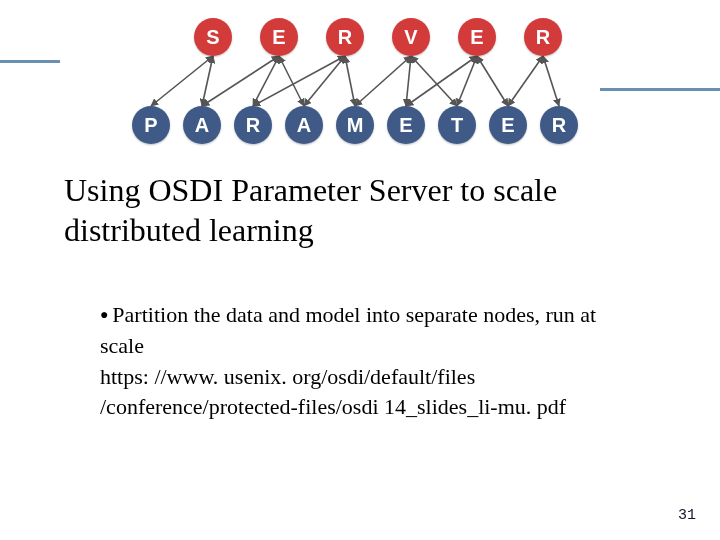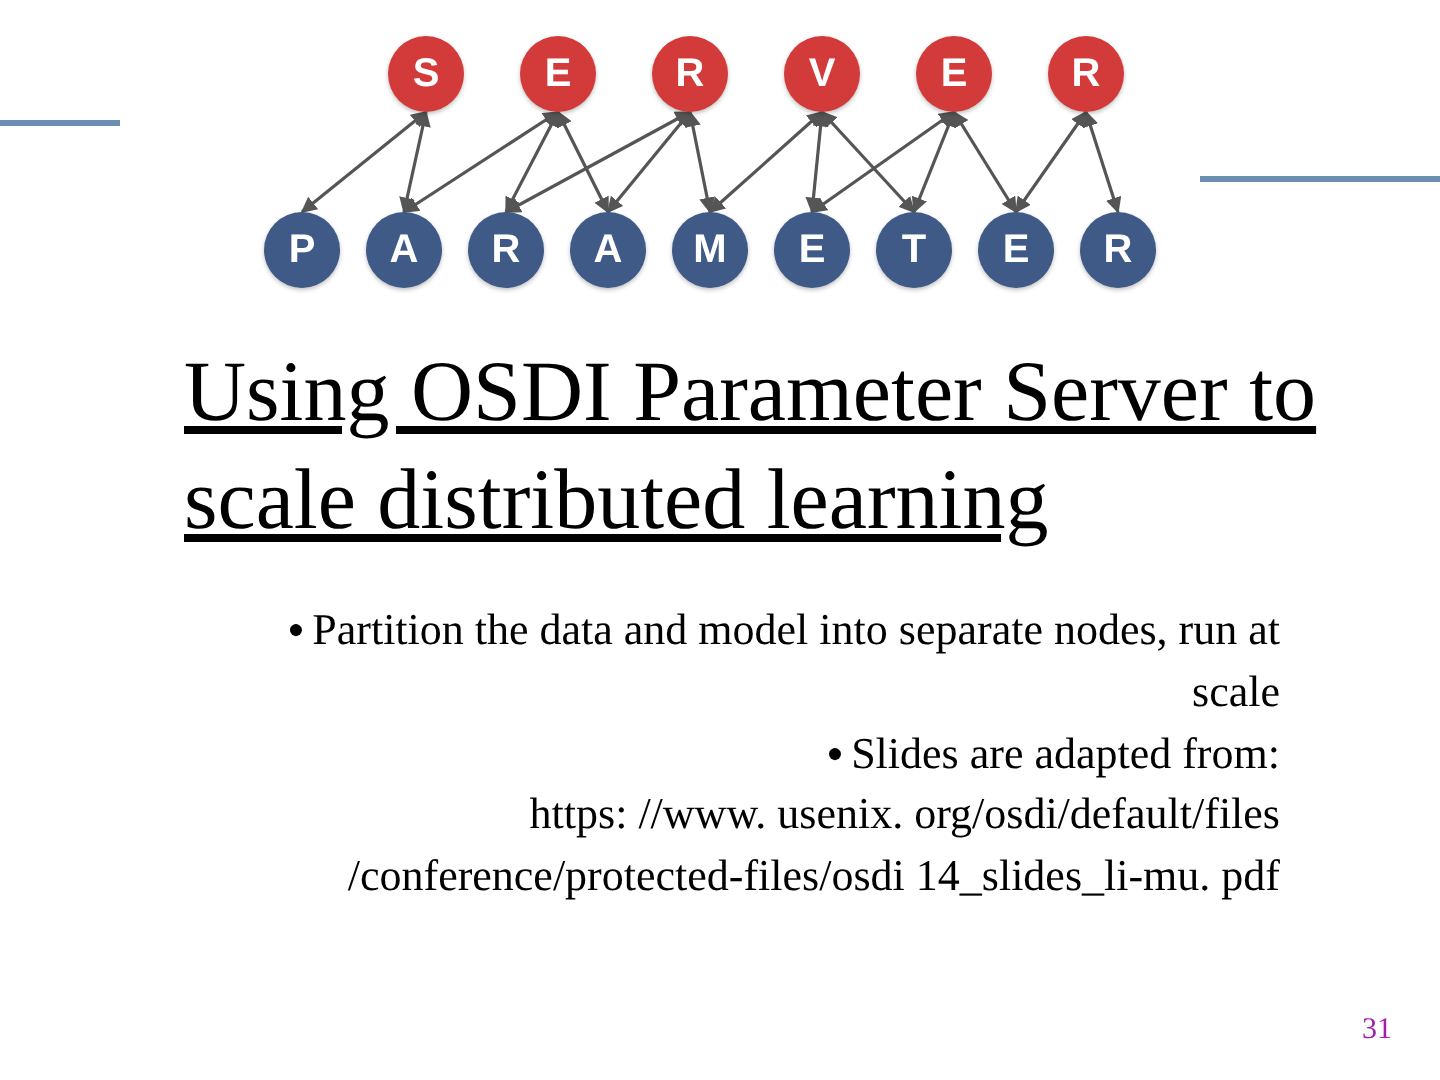--- a/index.html
+++ b/index.html
@@ -50,50 +50,48 @@
     left: 0; top: 0;
     width: 100%;
     height: 100%;
   }
   .title {
     position: absolute;
     left: 64px;
     top: 170px;
     width: 600px;
     font-family: "Comic Sans MS", "Segoe Script", cursive;
-    font-size: 43px;
+    font-size: 32px;
     line-height: 1.25;
-    text-decoration: underline;
-    margin-left: 28px;
   }
   .body {
     position: absolute;
     left: 100px;
     top: 300px;
     width: 540px;
     font-family: "Comic Sans MS", "Segoe Script", cursive;
     font-size: 22px;
     line-height: 1.4;
-    text-align: right;
+    text-align: left;
   }
   .body .bullet::before {
     content: "\25CF  ";
     font-family: Arial, sans-serif;
     font-size: 14px;
     vertical-align: middle;
     position: relative;
     top: -2px;
   }
   .pagenum {
     position: absolute;
     right: 24px;
     bottom: 16px;
-    font-family: Liberation Serif, serif;
+    font-family: Liberation Mono, monospace;
     font-size: 15px;
-    color: #a21caf;
+    color: #0f172a;
   }
 </style>
 </head>
 <body>
 
 <div class="stage">
   <div class="hrule" id="rule-0" style="left: 0px; top: 60px; width: 60px;"></div>
   <div class="hrule" id="rule-1" style="left: 600px; top: 88px; width: 120px;"></div>
 
   <div class="diagram" id="diagram">
@@ -137,18 +135,17 @@
       <div class="node param" style="left: 257px; top: 106px;">E</div>
       <div class="node param" style="left: 308px; top: 106px;">T</div>
       <div class="node param" style="left: 359px; top: 106px;">E</div>
       <div class="node param" style="left: 410px; top: 106px;">R</div>
     </div>
 
   <div class="title">Using OSDI Parameter Server to scale distributed learning</div>
 
   <div class="body">
     <div><span class="bullet">Partition the data and model into separate nodes, run at scale</span></div>
-    <div><span class="bullet">Slides are adapted from:</span></div>
     <div>https: //www. usenix. org/osdi/default/files /conference/protected-files/osdi 14_slides_li-mu. pdf</div>
   </div>
 
   <div class="pagenum">31</div>
 </div>
 
 </body></html>

